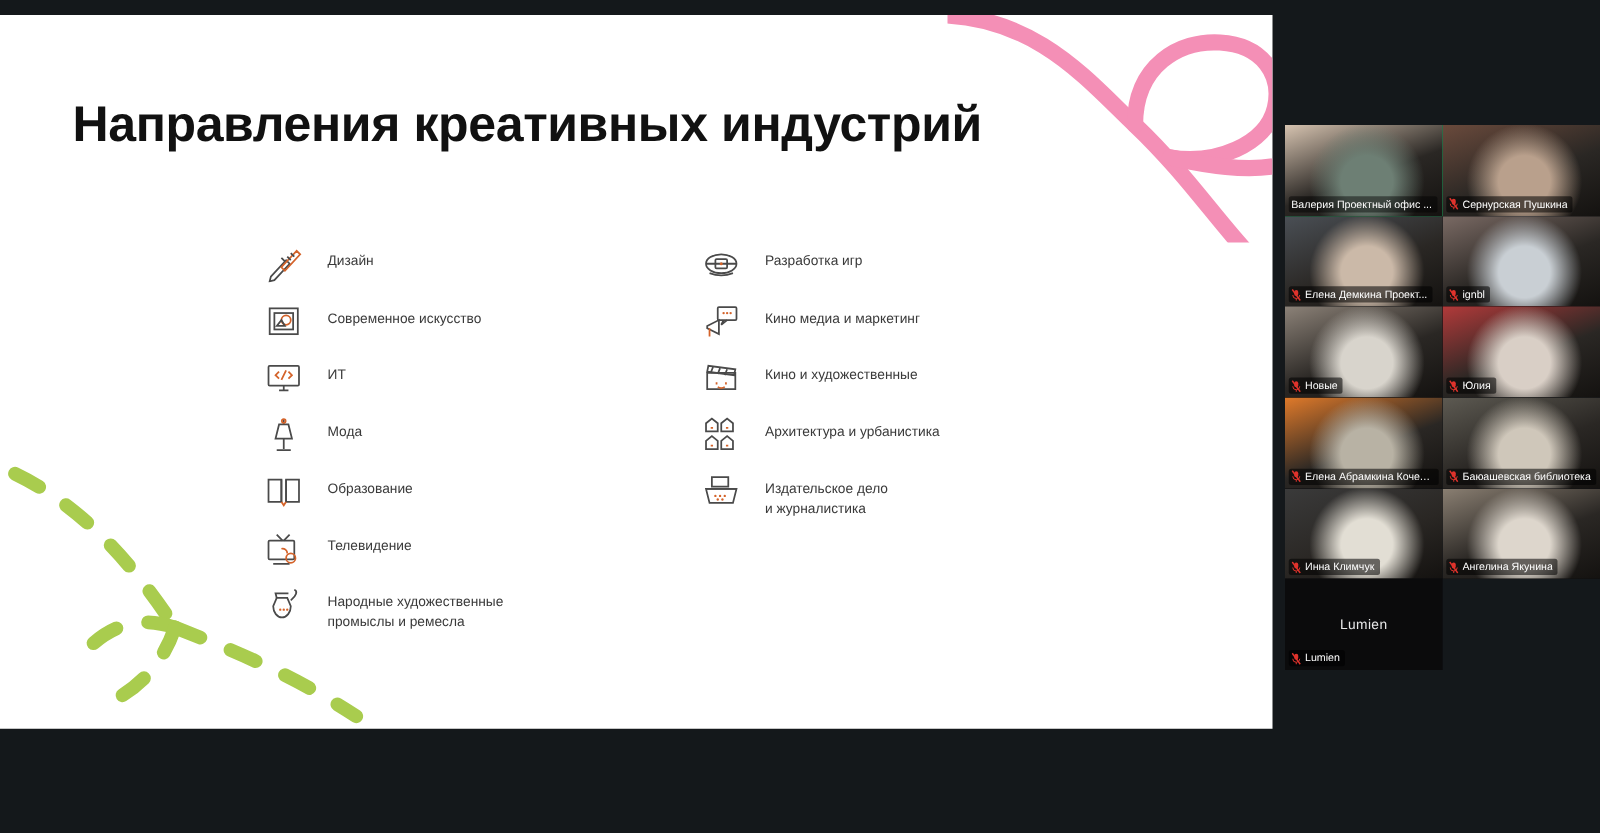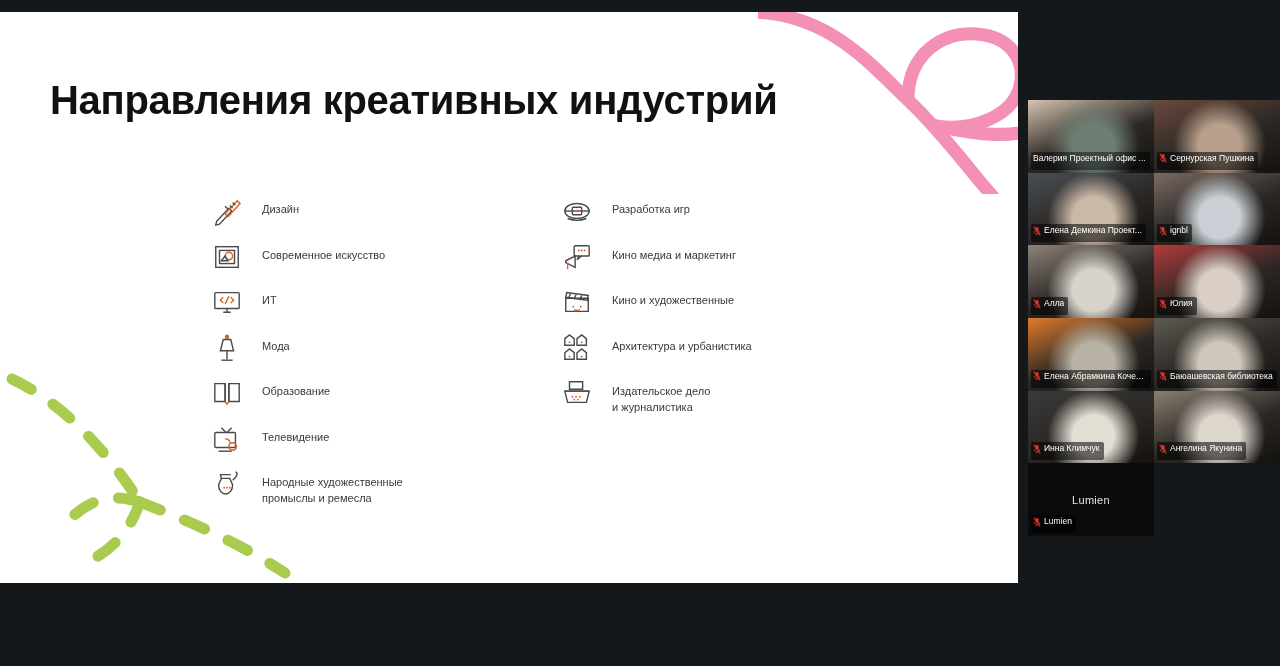--- a/index.html
+++ b/index.html
@@ -12,21 +12,21 @@
   #app { position:relative; width:1280px; height:666px; background:#14181b; }
 
   
   #slide {
     position:absolute; left:0; top:12px;
     width:1018px; height:571px;
     background:#ffffff;
     overflow:hidden;
   }
   #slide-title {
-    position:absolute; left:50px; top:66px;
+    position:absolute; left:58px; top:66px;
     font-size:40px; font-weight:bold; color:#111111;
     letter-spacing:-0.3px; white-space:nowrap;
   }
 
   
   .ribbon { position:absolute; right:0; top:-8px; width:260px; height:190px; }
   
   .dashes { position:absolute; left:0; top:355px; width:310px; height:225px; }
 
   
@@ -64,21 +64,21 @@
     background:#0b0b0c;
   }
   .tile.active { outline:2px solid #2fd67a; outline-offset:-2px; z-index:3; }
   .tile .vid { position:absolute; inset:0; }
   .tile .name {
     position:absolute; left:3px; bottom:3px;
     max-width:120px;
     display:flex; align-items:center; gap:3px;
     background:rgba(0,0,0,0.55);
     border-radius:2px;
-    padding:1px 4px 6px 2px;
+    padding:1px 4px 1px 2px;
     font-size:8.5px; color:#ffffff;
     line-height:11px; white-space:nowrap;
     overflow:hidden; text-overflow:ellipsis;
   }
   .tile.active .name { background:rgba(0,0,0,0.45); }
   .mic { flex:0 0 8px; width:8px; height:10px; }
   .tile .placeholder-name {
     position:absolute; left:0; right:0; top:42%;
     text-align:center; color:#e8e8e8; font-size:11px;
     letter-spacing:0.3px;
@@ -331,21 +331,21 @@
       </div>
       <div class="tile">
         <div class="vid" style="background: radial-gradient(circle at 52% 62%, rgb(216, 212, 204) 0%, rgb(216, 212, 204) 26%, transparent 58%), linear-gradient(160deg, rgb(140, 130, 120) 0%, rgb(42, 39, 36) 55%, rgb(20, 18, 16) 100%);"></div>
         <div class="name">
           <svg class="mic" viewBox="0 0 10 12">
   <rect x="3" y="1" width="4" height="6" rx="2" fill="#e0332c"></rect>
   <path d="M1.5 6 a3.5 3.5 0 0 0 7 0" fill="none" stroke="#e0332c" stroke-width="1"></path>
   <path d="M5 9.5 v2" stroke="#e0332c" stroke-width="1"></path>
   <path d="M1 0.5 L9 11.5" stroke="#e0332c" stroke-width="1.4"></path>
           </svg>
-          <span class="nm-txt">Алла</span>
+          <span class="nm-txt">Новые</span>
         </div>
       </div>
       <div class="tile">
         <div class="vid" style="background: radial-gradient(circle at 52% 62%, rgb(217, 207, 198) 0%, rgb(217, 207, 198) 26%, transparent 58%), linear-gradient(160deg, rgb(178, 58, 58) 0%, rgb(42, 39, 36) 55%, rgb(20, 18, 16) 100%);"></div>
         <div class="name">
           <svg class="mic" viewBox="0 0 10 12">
   <rect x="3" y="1" width="4" height="6" rx="2" fill="#e0332c"></rect>
   <path d="M1.5 6 a3.5 3.5 0 0 0 7 0" fill="none" stroke="#e0332c" stroke-width="1"></path>
   <path d="M5 9.5 v2" stroke="#e0332c" stroke-width="1"></path>
   <path d="M1 0.5 L9 11.5" stroke="#e0332c" stroke-width="1.4"></path>

